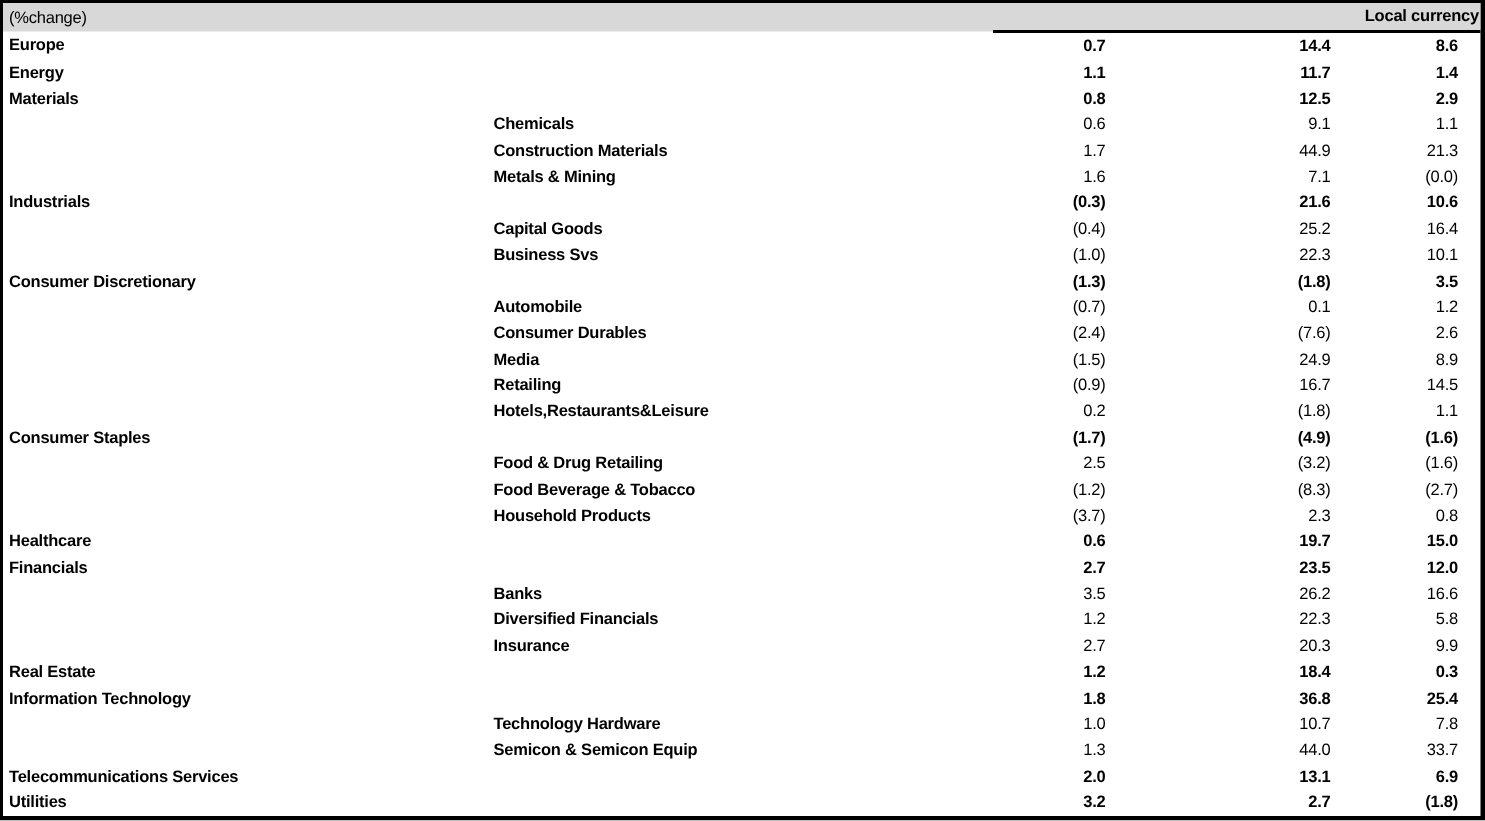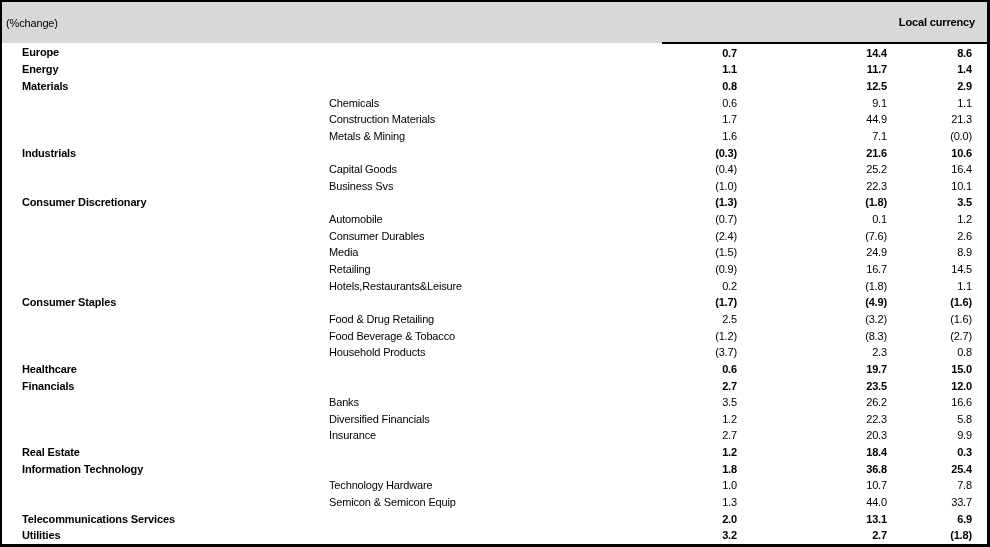--- a/index.html
+++ b/index.html
@@ -26,21 +26,21 @@
     font-family: "Liberation Sans", sans-serif;
     font-size: 11px;
     color: #000;
     letter-spacing: -0.15px;
   }
   thead tr {
     background: #d8d8d8;
   }
   thead th {
     height: 16px;
-    padding: 12px;
+    padding: 1px;
     font-weight: bold;
     vertical-align: middle;
   }
   th.title-cell {
     font-weight: normal;
     text-align: left;
     padding-left: 4px;
   }
   th.lc-cell {
     text-align: right;
@@ -59,25 +59,25 @@
   .c4  { padding-right: 3px; }
   .c12 { padding-right: 3px; }
   .cy  { padding-right: 15px; }
   tbody td {
     padding-top: 0;
     padding-bottom: 0;
     vertical-align: middle;
   }
   td.name-col {
     text-align: left;
-    padding-left: 20px;
+    padding-left: 4px;
   }
   td.name-col.indent {
     padding-left: 327px;
-    font-weight: normal;
+    font-weight: bold;
     margin-top: 48px;
   }
   tr.bold {
     font-weight: bold;
   }
 </style>
 </head>
 <body>
 
 <div class="table-wrap">

